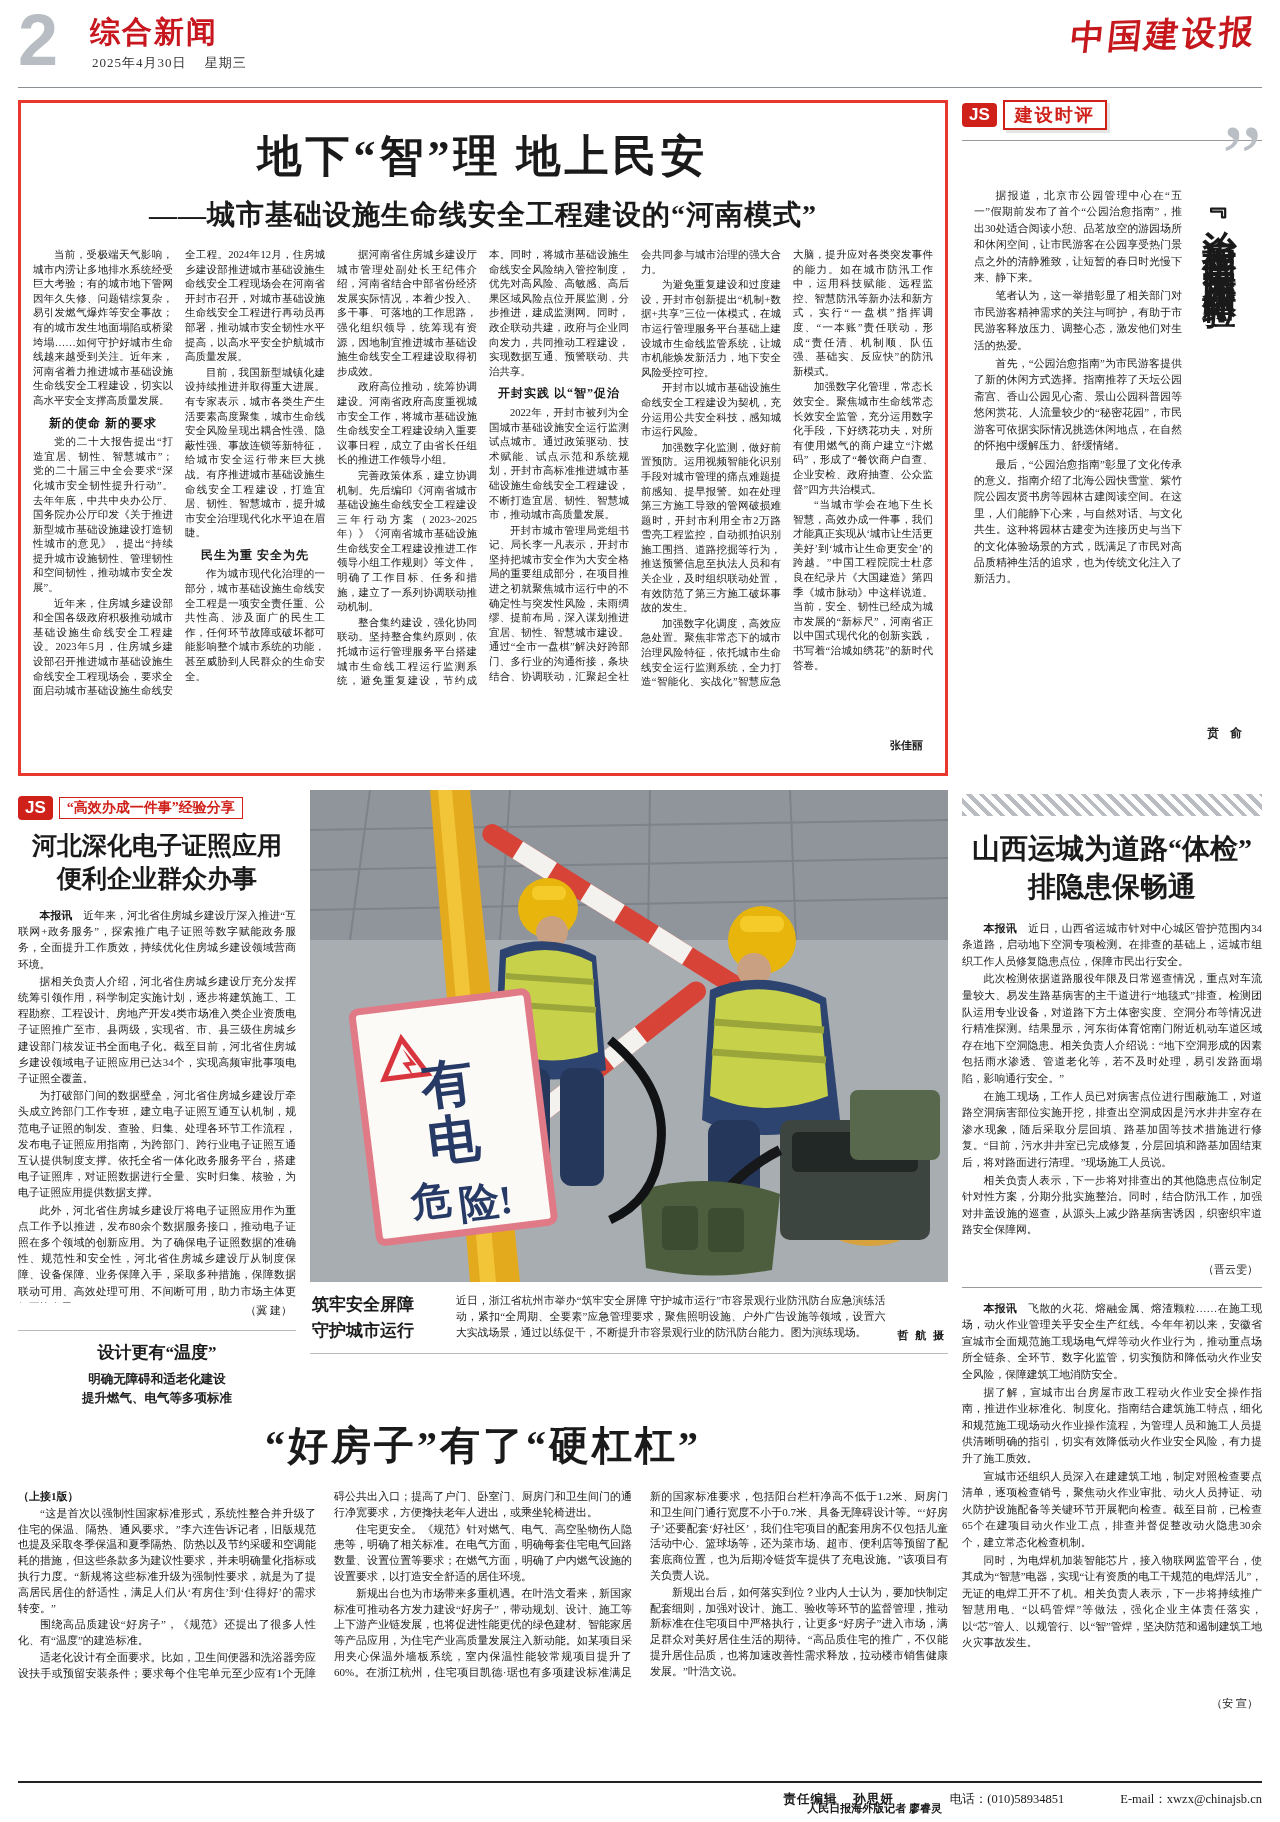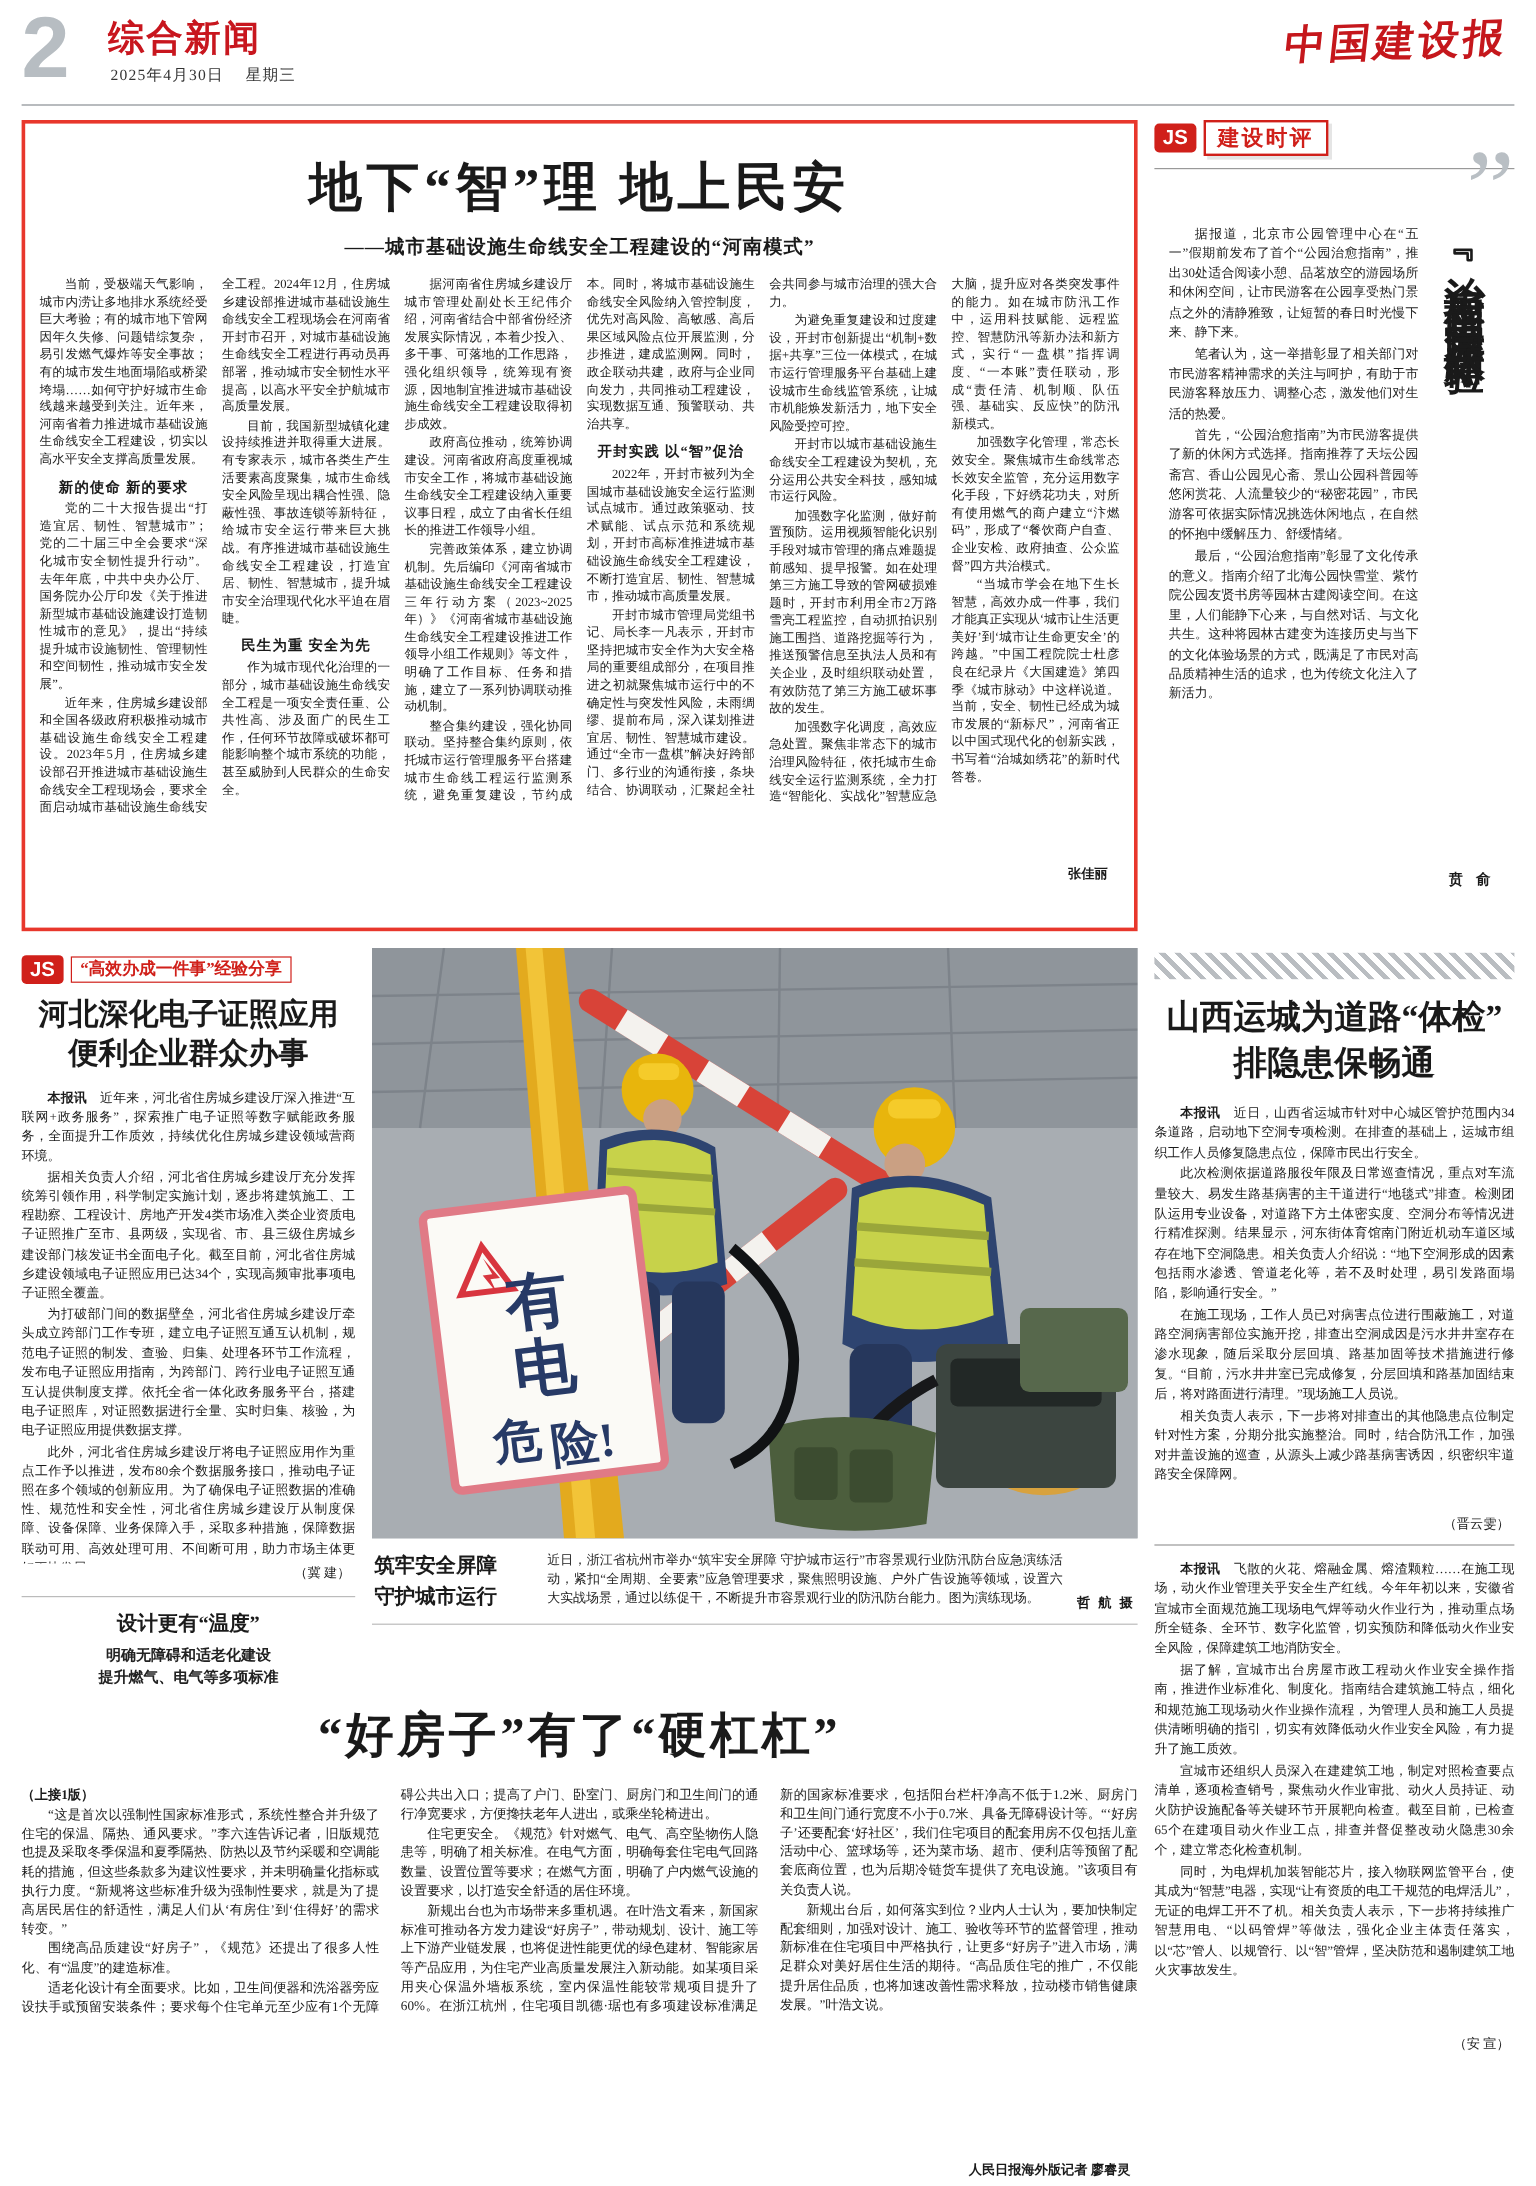--- a/index.html
+++ b/index.html
@@ -11,21 +11,21 @@
   .pagenum { position:absolute; left:0; top:-6px; font-size:72px; font-weight:bold; color:#b7bdc2; font-family:"Liberation Sans",sans-serif; line-height:1; }
   .section-name { position:absolute; left:72px; top:2px; font-size:30px; font-weight:bold; color:#c8161e; letter-spacing:2px; }
   .hdr-date { position:absolute; left:74px; top:44px; font-size:13px; color:#333; letter-spacing:1px; }
   .masthead { position:absolute; right:6px; top:2px; font-size:34px; font-weight:bold; color:#c5171c; transform:skewX(-8deg) rotate(-2deg); font-family:"Liberation Serif",serif; letter-spacing:3px; }
 
   
   .band1 { display:flex; gap:14px; margin-top:12px; }
   .redbox { width:930px; height:676px; border:3px solid #e8372c; padding:10px 12px 8px 12px; }
   .main-headline { text-align:center; margin:14px 0 10px 0; }
   .main-title { font-size:44px; font-weight:bold; letter-spacing:4px; }
-  .main-subtitle { font-size:16px; font-weight:bold; margin-top:10px; letter-spacing:1px; }
+  .main-subtitle { font-size:28px; font-weight:bold; margin-top:10px; letter-spacing:1px; }
   .main-body { margin-top:14px; column-count:6; column-gap:12px; height:506px; overflow:hidden;
                font-size:10.5px; line-height:14.6px; text-align:justify; }
   .main-body p { text-indent:2em; margin-bottom:1px; }
   .main-body h4 { text-align:center; font-size:12px; margin:7px 0 5px 0; letter-spacing:1px; }
   .main-byline { text-align:right; font-size:11px; font-weight:bold; padding-right:10px; margin-top:-16px; }
 
   .editorial { width:300px; position:relative; }
   .ed-label { display:flex; align-items:center; gap:6px; }
   .js-badge { background:#d0201a; color:#fff; font-family:"Liberation Sans",sans-serif; font-weight:bold; font-size:17px; padding:2px 7px; border-radius:4px; }
   .ed-label-text { border:2px solid #d0201a; color:#d0201a; font-size:18px; font-weight:bold; padding:1px 10px; letter-spacing:2px; background:#fff; box-shadow:3px 3px 0 #e5e5e5; }
@@ -305,14 +305,22 @@
             <p><b>本报讯　</b>飞散的火花、熔融金属、熔渣颗粒……在施工现场，动火作业管理关乎安全生产红线。今年年初以来，安徽省宣城市全面规范施工现场电气焊等动火作业行为，推动重点场所全链条、全环节、数字化监管，切实预防和降低动火作业安全风险，保障建筑工地消防安全。</p>
             <p>据了解，宣城市出台房屋市政工程动火作业安全操作指南，推进作业标准化、制度化。指南结合建筑施工特点，细化和规范施工现场动火作业操作流程，为管理人员和施工人员提供清晰明确的指引，切实有效降低动火作业安全风险，有力提升了施工质效。</p>
             <p>宣城市还组织人员深入在建建筑工地，制定对照检查要点清单，逐项检查销号，聚焦动火作业审批、动火人员持证、动火防护设施配备等关键环节开展靶向检查。截至目前，已检查65个在建项目动火作业工点，排查并督促整改动火隐患30余个，建立常态化检查机制。</p>
             <p>同时，为电焊机加装智能芯片，接入物联网监管平台，使其成为“智慧”电器，实现“让有资质的电工干规范的电焊活儿”，无证的电焊工开不了机。相关负责人表示，下一步将持续推广智慧用电、“以码管焊”等做法，强化企业主体责任落实，以“芯”管人、以规管行、以“智”管焊，坚决防范和遏制建筑工地火灾事故发生。</p>
           </div>
         <div class="rail-byline">（安 宣）</div>
       </div>
     </div>
   </div>
 
+  <div class="footer">
+    <span>
+      <b>责任编辑</b>　
+      <b>孙思妍</b>
+    </span>
+    <span>电话：(010)58934851</span>
+    <span>E-mail：xwzx@chinajsb.cn</span>
+  </div>
 
 </div>
 
 </body></html>

